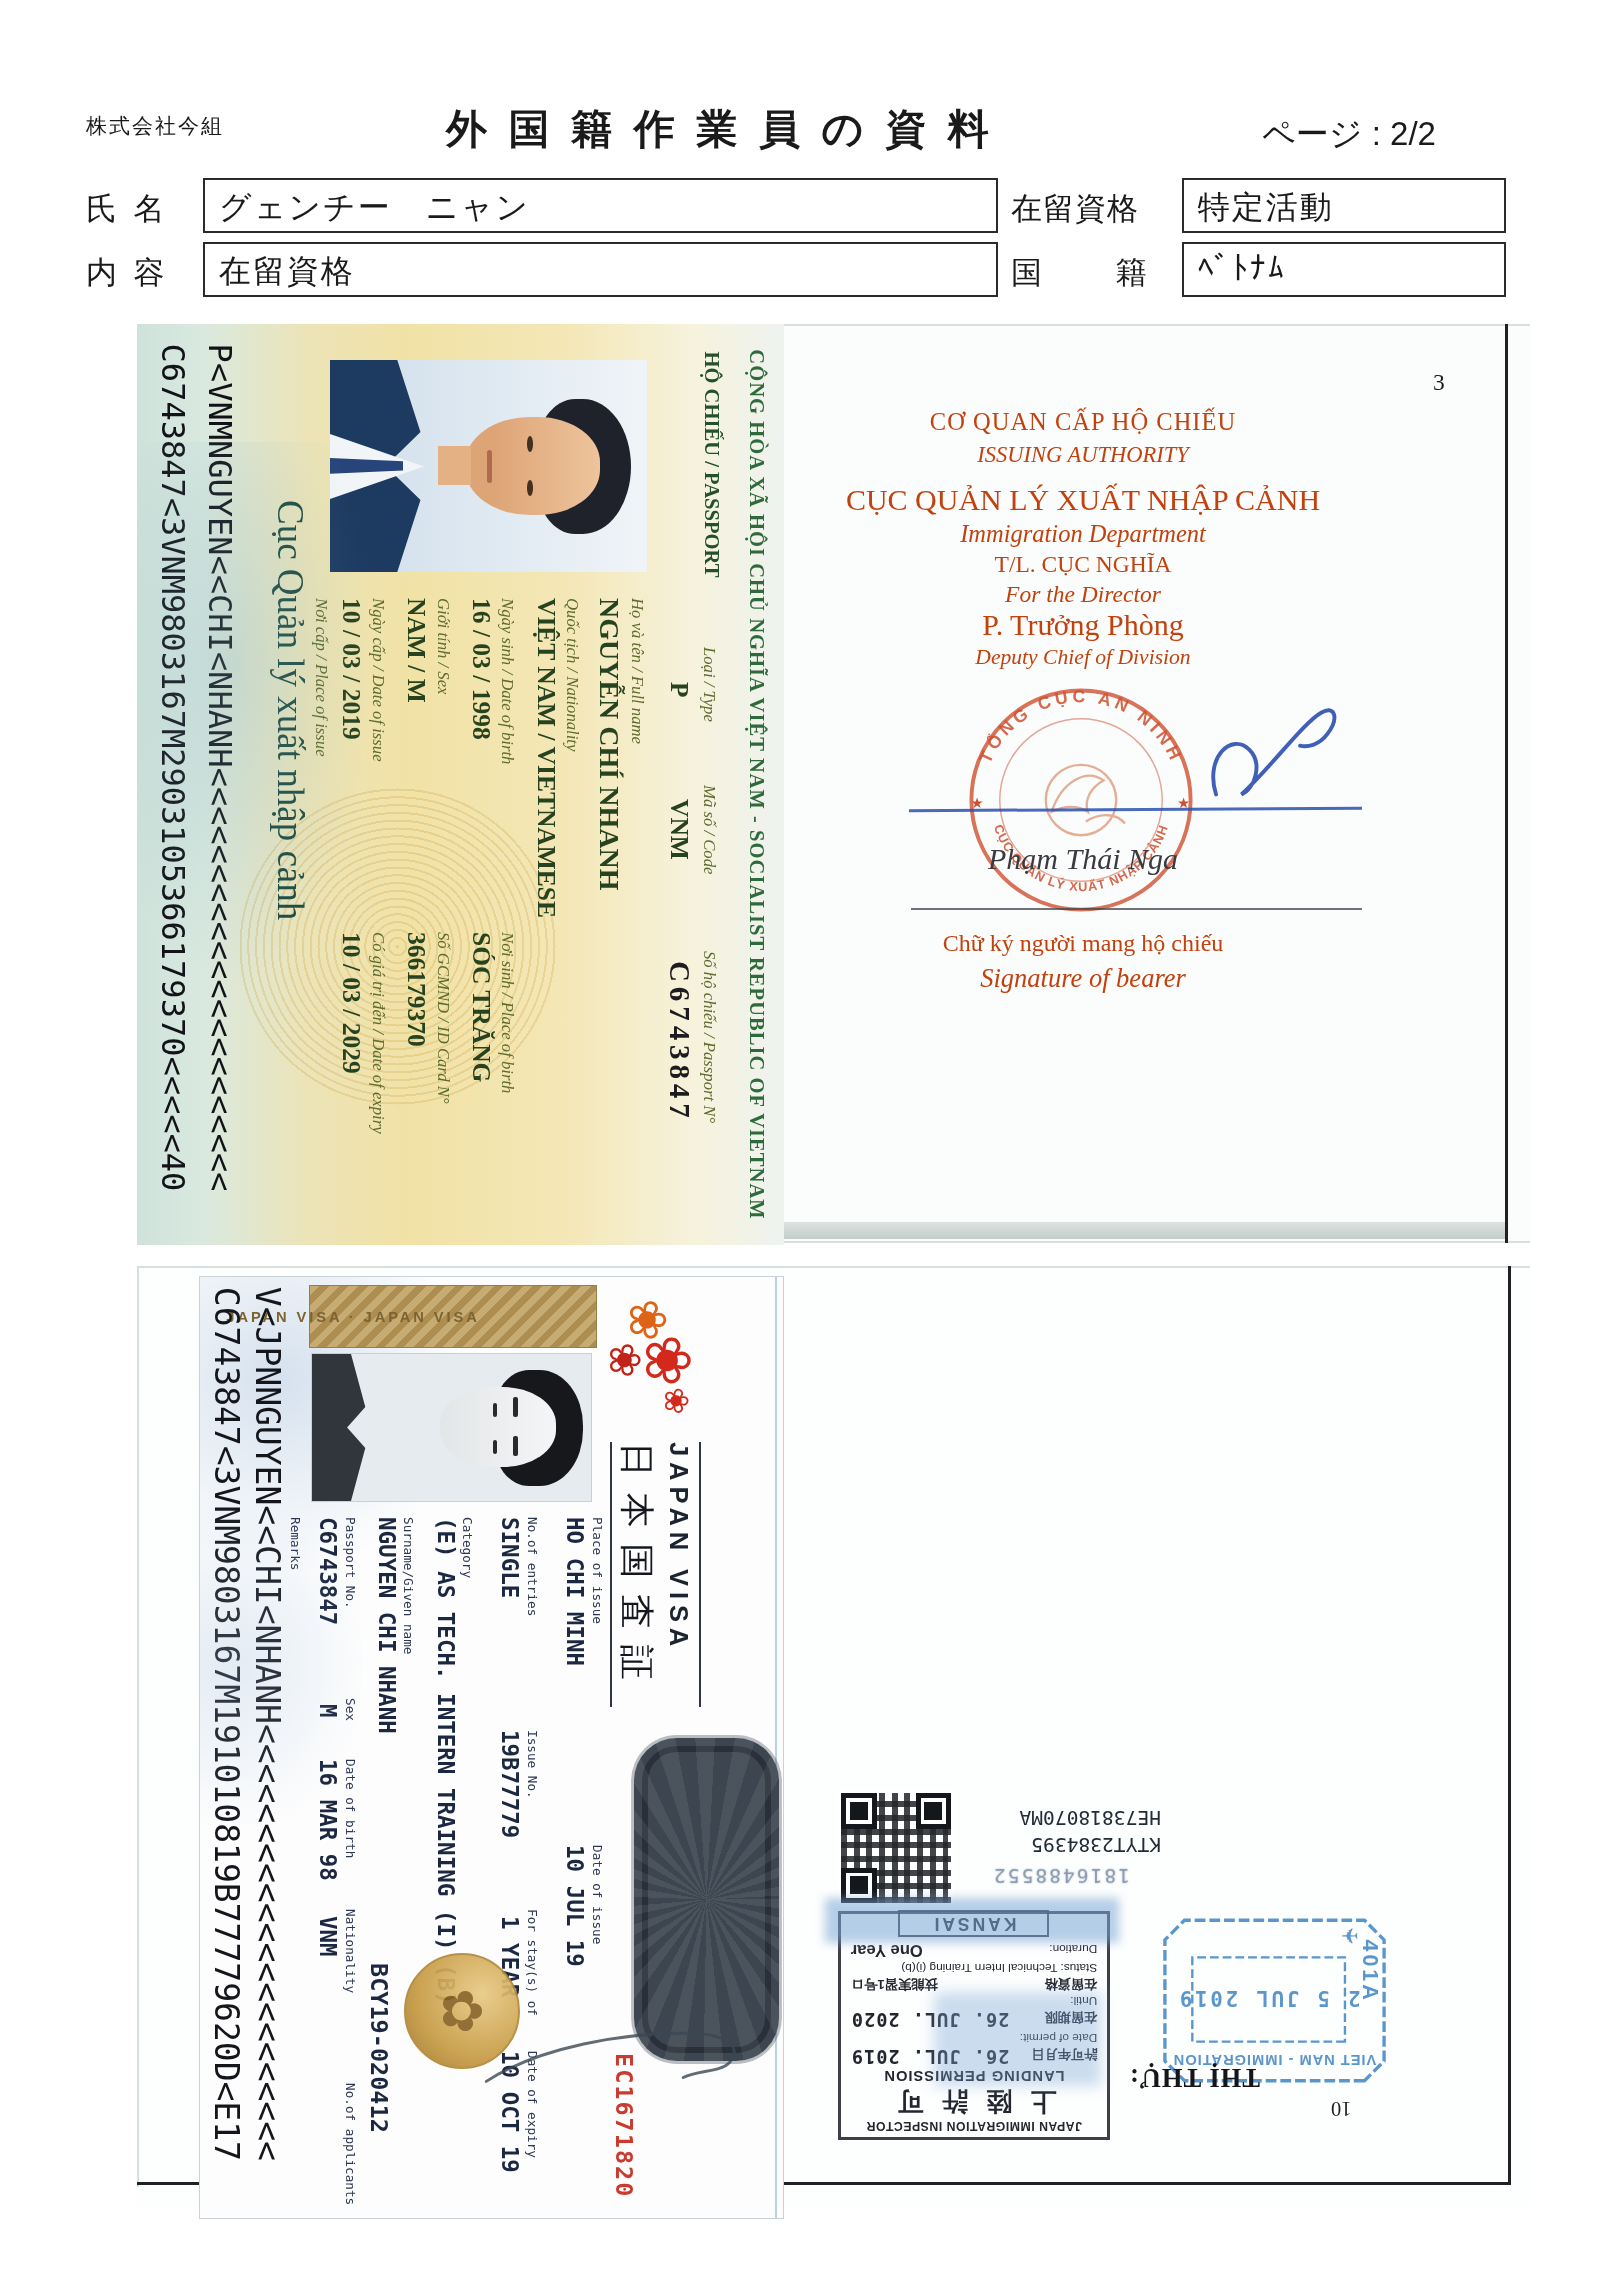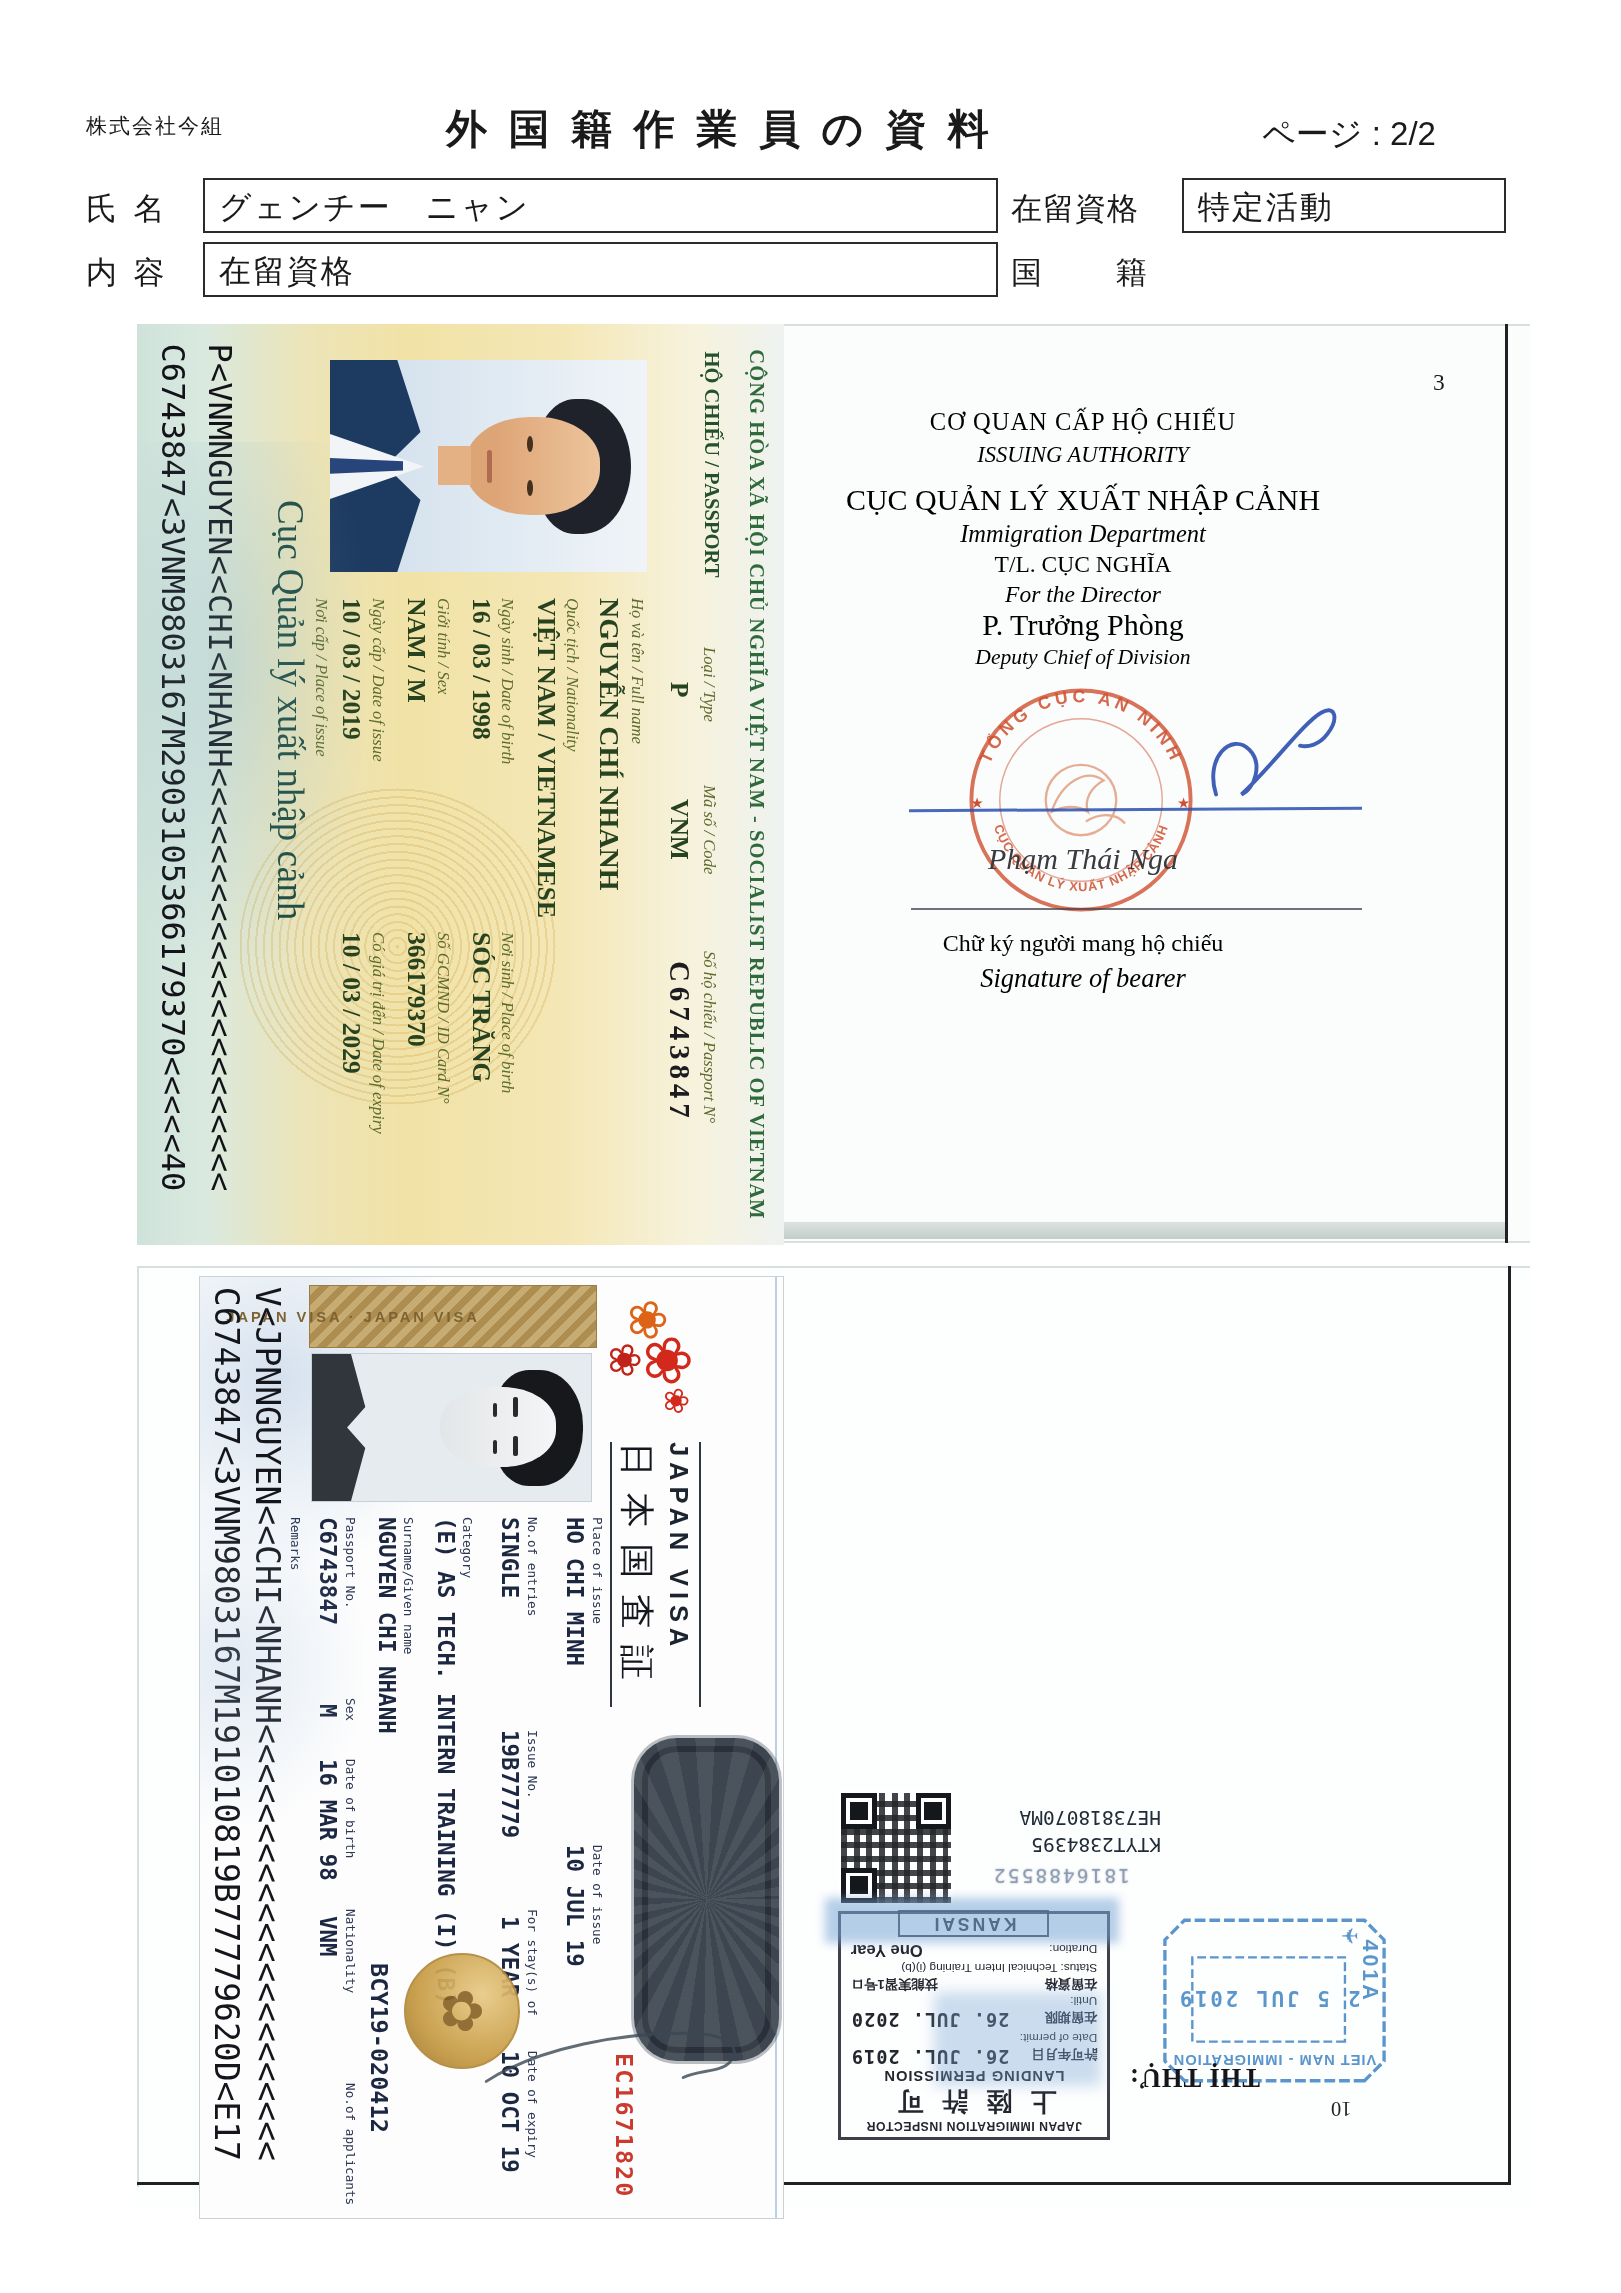--- a/index.html
+++ b/index.html
@@ -41,21 +41,21 @@
   .ph-eye{width:15.7px;height:5.9px;background:#43301f;border-radius:50%;}
   .ph-mouth{left:90px;top:155px;width:33px;height:4.9px;background:#b06a50;border-radius:2.9px;}
   .ph-neck{left:86px;top:176px;width:39px;height:33px;background:#e3b183;}
   .ph-suit{left:0;bottom:0;width:212px;height:116px;background:#1d3a60;
     clip-path:polygon(0 100%,0 42%,34% 22%,50% 52%,66% 22%,100% 42%,100% 100%);}
   .ph-shirt{left:74px;bottom:0;width:65px;height:94px;background:#f2f5f7;
     clip-path:polygon(50% 0,0 100%,100% 100%);}
   .ph-tie{left:98px;bottom:0;width:15.7px;height:73px;background:#27457a;
     clip-path:polygon(20% 0,80% 0,100% 100%,0 100%);}
   
-  .auth-line{transform:translateX(-50%);white-space:nowrap;font-family:"Liberation Serif",serif;color:#000000;}
+  .auth-line{transform:translateX(-50%);white-space:nowrap;font-family:"Liberation Serif",serif;color:#c2410c;}
   .it{font-style:italic;}
   .sig-blue-line{height:2.9px;background:#2a4fae;opacity:.85;transform:rotate(-.3deg);}
   .sig-dark-line{height:2px;background:#43434d;opacity:.75;}
   
   .visa-rotor{left:64px;top:9.8px;width:941px;height:583px;transform-origin:0 0;
               transform:translateX(583px) rotate(90deg);}
   .visa{position:absolute;left:0;top:0;width:941px;height:583px;background:#fdfdfd;overflow:hidden;
         border:1px solid rgba(160,175,185,.55);}
   .visa::before{content:"";position:absolute;left:0;top:323px;width:294px;height:260px;
      background:radial-gradient(ellipse at 35% 70%, rgba(135,170,210,.34), rgba(135,170,210,0) 72%);}
@@ -129,20 +129,23 @@
   <div class="abs h-label" style="left:1011px;top:188px;letter-spacing:1px;">在留資格</div>
   <div class="abs h-box" style="left:1182px;top:178px;width:320px;height:51px;">
     <span>特定活動</span>
   </div>
 
   <div class="abs h-label" style="left:86px;top:252px;">内 容</div>
   <div class="abs h-box" style="left:203px;top:242px;width:791px;height:51px;">
     <span>在留資格</span>
   </div>
   <div class="abs h-label" style="left:1011px;top:252px;">国　　籍</div>
+  <div class="abs h-box" style="left:1182px;top:242px;width:320px;height:51px;">
+    <span>ﾍﾞﾄﾅﾑ</span>
+  </div>
 
   <div class="abs scan1">
 
     <div class="abs edge-faint" style="left:0;top:0;width:1393px;height:2px;"></div>
     <div class="abs edge-faint" style="left:0;bottom:0;width:1393px;height:2px;"></div>
     <div class="abs edge-faint" style="left:0;top:0;width:2px;height:919px;"></div>
     <div class="abs" style="left:7.8px;top:0;width:637px;height:25.5px;background:linear-gradient(90deg,#b9cdc9,#d6e4e1 60%,#eef4f2);opacity:.8;"></div>
     <div class="abs" style="left:7.8px;bottom:3.9px;width:1362px;height:17.6px;background:linear-gradient(180deg,#cfd9d6,#aab8b4);opacity:.7;"></div>
 
     <div class="abs edge-v" style="left:1368px;top:0;height:919px;"></div>

